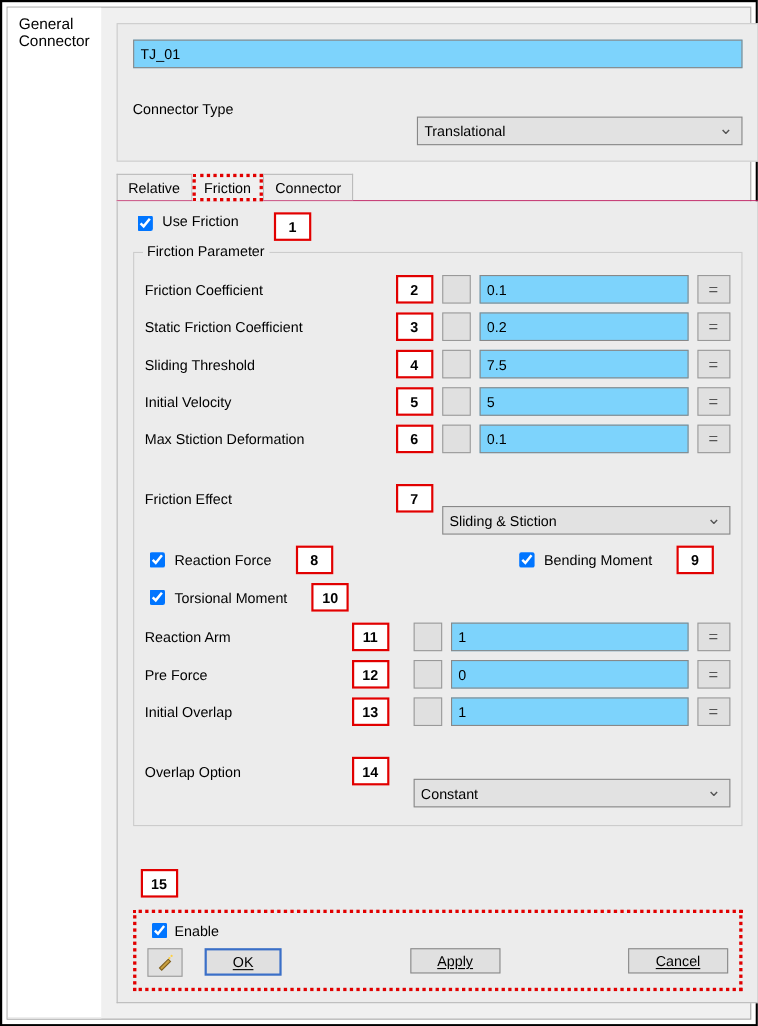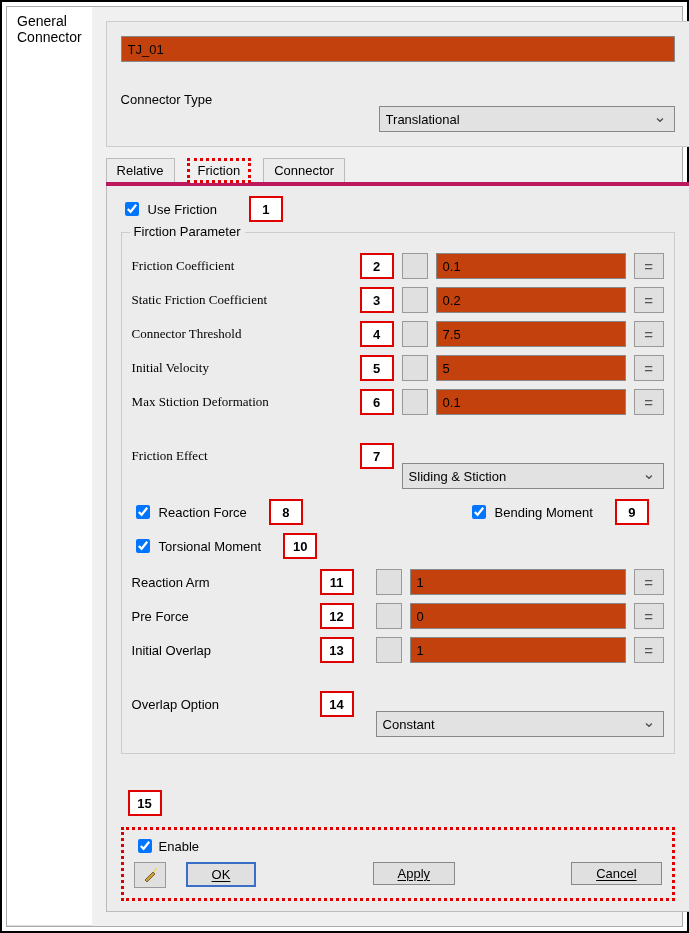--- a/index.html
+++ b/index.html
@@ -45,21 +45,21 @@
     display: flex;
     align-items: center;
     margin: 4px 0;
     gap: 8px;
   }
   .lbl { width: 250px; }
   .txt {
     flex: 1;
     height: 26px;
     border: 1px solid #888;
-    background: #c2410c;
+    background: #7dd3fc;
     padding: 0 6px;
     font-size: 13px;
     font-family: inherit;
   }
   .select {
     flex: 1;
     height: 26px;
     border: 1px solid #888;
     background: #e2e2e2;
     padding: 0 6px;
@@ -73,22 +73,22 @@
     position: absolute;
     right: 8px;
     top: 1px;
     font-size: 16px;
     color: #555;
     pointer-events: none;
   }
   .tabs {
     display: flex;
     margin-top: 10px;
-    border-bottom: 4px solid #be185d;
-    gap: 12px;
+    border-bottom: 1px solid #be185d;
+    gap: 0;
     align-items: flex-end;
   }
   .tab {
     padding: 4px 10px;
     border: 1px solid #bbb;
     border-bottom: none;
     background: #ececec;
     cursor: pointer;
     font-size: 13px;
     margin-right: 0px;
@@ -109,21 +109,21 @@
     border-top: none;
     background: #ececec;
     padding: 10px 14px;
     flex: 1;
     display: flex;
     flex-direction: column;
     gap: 6px;
   }
   .chk-row {
     display: flex;
-    align-items: center;
+    align-items: flex-start;
     gap: 6px;
   }
   .fieldset {
     border: 1px solid #ccc;
     margin-top: 4px;
     padding: 12px 10px 8px;
     position: relative;
   }
   .legend {
     position: absolute;
@@ -133,21 +133,21 @@
     padding: 0 4px;
     font-size: 13px;
   }
   .param-row {
     display: flex;
     align-items: center;
     margin: 8px 0;
     gap: 8px;
     position: relative;
   }
-  .param-lbl { width: 220px; font-family: Liberation Serif, serif; }
+  .param-lbl { width: 220px; }
   .callout {
     border: 2px solid #e10000;
     background: #fff;
     color: #000;
     width: 34px;
     height: 26px;
     display: flex;
     align-items: center;
     justify-content: center;
     font-weight: bold;
@@ -280,21 +280,21 @@
 
           <div class="param-row">
             <div class="param-lbl">Static Friction Coefficient</div>
             <div class="callout">3</div>
             <button class="mini-btn"></button>
             <input class="txt" value="0.2" style="">
             <div class="eq-btn">=</div>
           </div>
 
           <div class="param-row">
-            <div class="param-lbl">Connector Threshold</div>
+            <div class="param-lbl">Sliding Threshold</div>
             <div class="callout">4</div>
             <button class="mini-btn"></button>
             <input class="txt" value="7.5" style="">
             <div class="eq-btn">=</div>
           </div>
 
           <div class="param-row">
             <div class="param-lbl">Initial Velocity</div>
             <div class="callout">5</div>
             <button class="mini-btn"></button>

